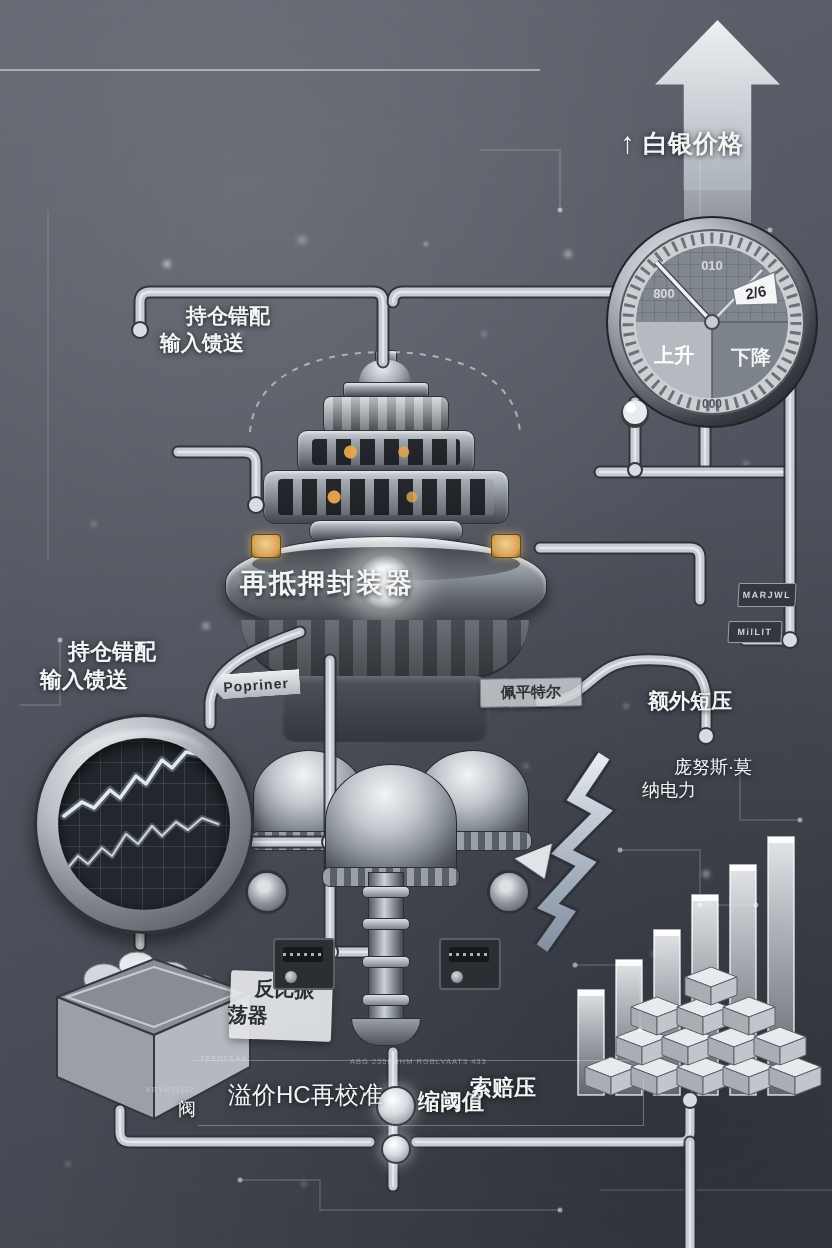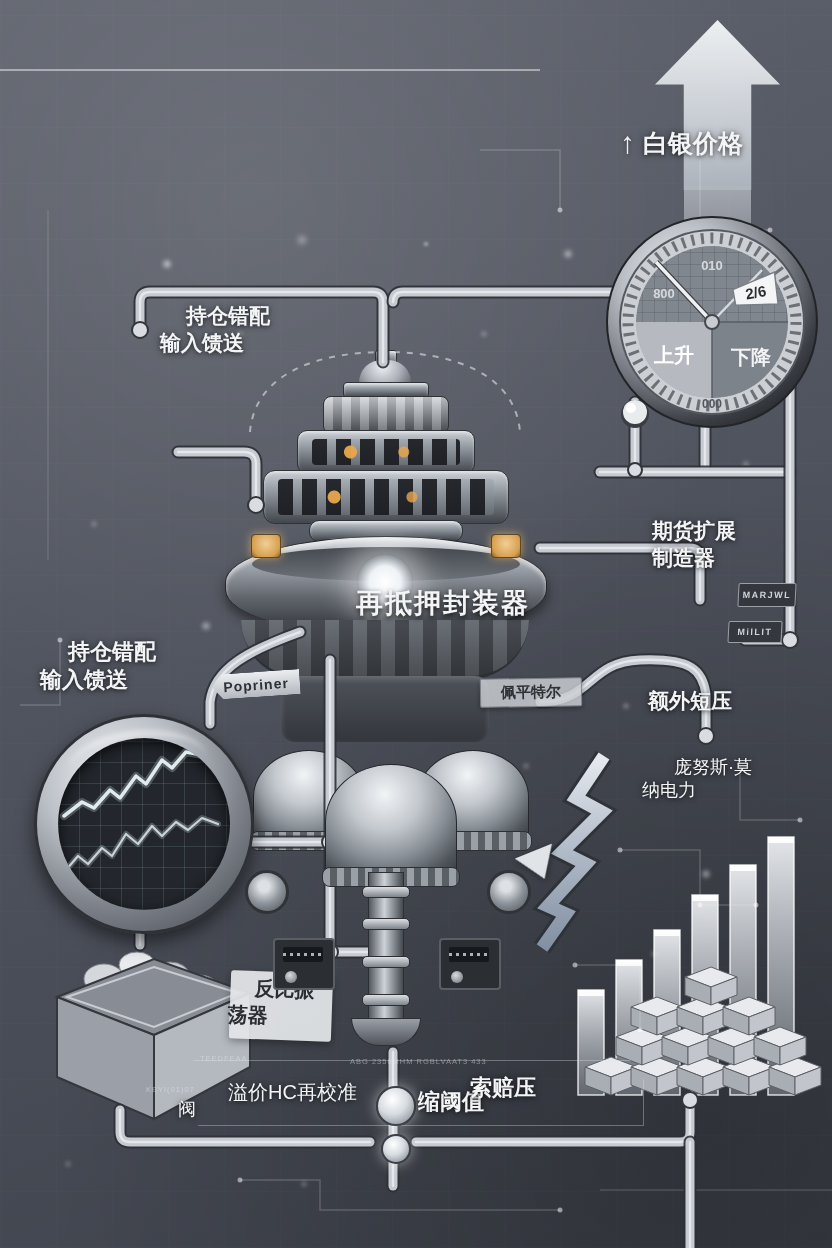--- a/index.html
+++ b/index.html
@@ -29,23 +29,23 @@
   #lbl-physical{left:145px;top:233px;font-size:19px;font-weight:500;}
   #lbl-mismatch-top{left:160px;top:303px;font-size:21px;width:134px;}
   #lbl-mismatch-top .l1{padding-left:26px;}
   #lbl-perks{left:500px;top:381px;font-size:20px;}
   #lbl-futures{left:652px;top:518px;font-size:21px;}
   #lbl-extra-short{left:648px;top:688px;font-size:21px;}
   #lbl-ponus{left:642px;top:756px;font-size:18px;font-weight:500;width:160px;}
   #lbl-ponus .l1{padding-left:32px;}
   #lbl-mismatch-left{left:40px;top:638px;font-size:22px;width:150px;}
   #lbl-mismatch-left .l1{padding-left:28px;}
-  #lbl-rehypo{left:240px;top:566px;width:290px;text-align:right;font-size:27px;font-weight:700;
-              letter-spacing:2px;text-shadow:0 2px 5px rgba(0,0,0,.8);margin-top:20px;}
-  #lbl-premium{left:228px;top:1080px;font-size:20px;font-weight:500;}
+  #lbl-rehypo{left:240px;top:566px;width:290px;text-align:left;font-size:27px;font-weight:700;
+              letter-spacing:2px;text-shadow:0 2px 5px rgba(0,0,0,.8);}
+  #lbl-premium{left:228px;top:1080px;font-size:24px;font-weight:500;}
   #lbl-valve{left:178px;top:1098px;font-size:18px;font-weight:500;}
   #lbl-shrink{left:418px;top:1088px;font-size:22px;}
   #lbl-claim{left:470px;top:1074px;font-size:22px;}
 
   .plate{position:absolute;display:flex;align-items:center;justify-content:center;
          color:#2e3237;font-weight:700;}
   #tag-popriner{left:212px;top:672px;width:88px;height:25px;font-size:14px;letter-spacing:1px;
       background:linear-gradient(180deg,#eceef1,#b4b8bf);transform:rotate(-4deg);
       clip-path:polygon(0 50%,12% 0,100% 0,100% 100%,12% 100%);box-shadow:0 2px 4px rgba(0,0,0,.4);}
   #tag-peiping{left:480px;top:678px;width:100px;height:27px;font-size:15px;
@@ -510,24 +510,20 @@
   <div id="ball-2" class="node-ball"></div>
 
   <div id="price-row" class="lbl">
     <span id="price-arrow">↑</span>
     <span id="price-label">白银价格</span>
   </div>
   <div id="lbl-mismatch-top" class="lbl">
     <span class="l1">持仓错配</span>
     <span class="l2">输入馈送</span>
   </div>
-  <div id="lbl-futures" class="lbl">
-    <span>期货扩展</span>
-    <span>制造器</span>
-  </div>
   <div id="lbl-rehypo" class="lbl">再抵押封装器</div>
   <div id="lbl-extra-short" class="lbl">额外短压</div>
   <div id="lbl-ponus" class="lbl">
     <span class="l1">庞努斯·莫</span>
     <span class="l2">纳电力</span>
   </div>
   <div id="lbl-mismatch-left" class="lbl">
     <span class="l1">持仓错配</span>
     <span class="l2">输入馈送</span>
   </div>

